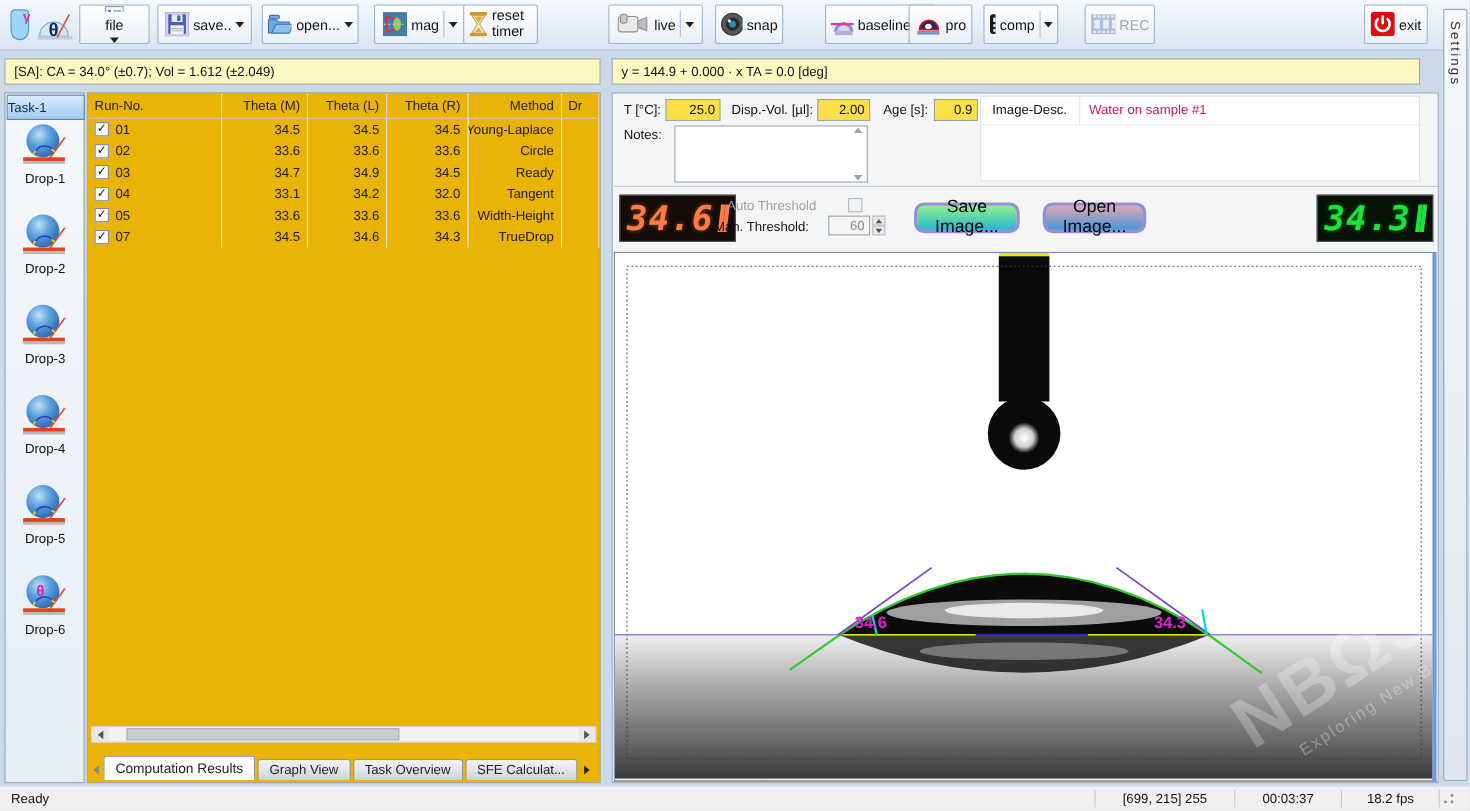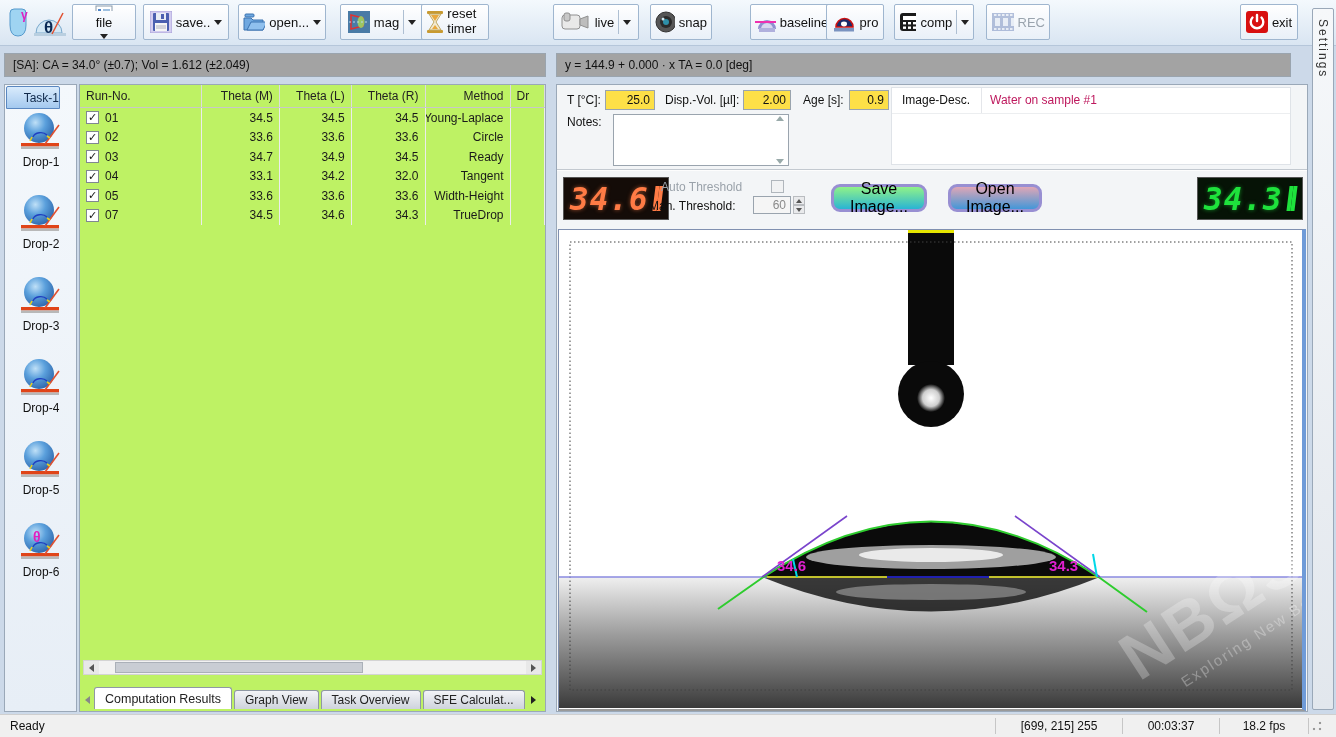--- a/index.html
+++ b/index.html
@@ -20,36 +20,36 @@
   .tbtn.disabled svg { opacity:.55; }
   .two-line { width:38px; line-height:1.15; text-align:left; white-space:normal; }
 
   
   .settings-strip { position:absolute; right:2px; top:8px; width:22px; height:702px;
     background:linear-gradient(#f6f8fa,#e2e7ed); border:1px solid #9aa8b8; border-radius:2px;
     display:flex; justify-content:center; }
   .settings-strip span { writing-mode:vertical-rl; font-size:12px; color:#333; letter-spacing:2px; padding-top:10px; }
 
   
-  .resultbar { position:absolute; top:53px; height:24px; background:#a3a3a3; border:1px solid #9aa4ae;
+  .resultbar { position:absolute; top:53px; height:24px; background:#fef9c3; border:1px solid #9aa4ae;
     display:flex; align-items:center; padding:0 8px; font-size:12px; color:#111; }
 
   
   .sidebar { position:absolute; left:4px; top:84px; width:73px; height:628px;
     background:linear-gradient(#f4f8fc,#e7eef6); border:1px solid #9aa8b8; }
-  .task-tab { position:absolute; left:1px; top:1px; width:54px; height:23px;
+  .task-tab { position:absolute; left:1px; top:1px; width:71px; height:23px;
     background:linear-gradient(#d9ebfc,#a4c9ef); border:1px solid #5a87c0; border-radius:2px 2px 0 0;
-    display:flex; align-items:center; justify-content:flex-end; font-size:12px; color:#10294a; }
+    display:flex; align-items:center; justify-content:flex-start; font-size:12px; color:#10294a; }
   .drop-btn { position:absolute; left:6px; width:60px; height:72px; display:flex; flex-direction:column;
     align-items:center; justify-content:flex-start; cursor:default; }
   .drop-btn .lbl { font-size:12px; color:#111; margin-top:2px; }
 
   
   .table-panel { position:absolute; left:79px; top:84px; width:467px; height:628px;
-    background:#bef264; border:1px solid #9aa8b8; overflow:hidden; }
+    background:#eab308; border:1px solid #9aa8b8; overflow:hidden; }
   .thead, .trow { display:flex; align-items:center; }
   .thead { height:23px; border-bottom:1px solid #c8c8c8; color:#222; }
   .trow { height:19.5px; }
   .tc { height:100%; display:flex; align-items:center; border-right:1px solid #ececec; padding:0 6px; overflow:hidden; white-space:nowrap; }
   .thead .tc { border-right:1px solid #dcdcdc; }
   .c-run { width:130px; }
   .c-m { width:82px; justify-content:flex-end; }
   .c-l { width:76px; justify-content:flex-end; }
   .c-r { width:78px; justify-content:flex-end; }
   .c-meth { width:90px; justify-content:flex-end; }
@@ -257,21 +257,21 @@
 
     <button class="tbtn" style="left:826px;width:58px;">
       <svg width="24" height="22">
         <path d="M4,16 A8.5,8.5 0 0 1 21,16 Z" fill="#1a2a6a" stroke="#cc1010" stroke-width="1.6"></path>
         <ellipse cx="12" cy="13" rx="3" ry="2.4" fill="#fff"></ellipse>
         <rect x="2" y="17" width="20" height="3.5" fill="#7a93c0"></rect>
       </svg>
       <span>pro</span>
     </button>
 
-    <button class="tbtn" style="left:894px;width:80px;">
+    <button class="tbtn" style="left:894px;width:68px;">
       <svg width="22" height="20">
         <rect x="1" y="1" width="20" height="18" rx="3" fill="#1a1a1a"></rect>
         <rect x="4" y="4" width="14" height="4" fill="#fff"></rect>
         <g fill="#fff">
           <rect x="4" y="10" width="3" height="2.4"></rect>
             <rect x="9" y="10" width="3" height="2.4"></rect>
             <rect x="14" y="10" width="3" height="2.4"></rect>
           <rect x="4" y="14.5" width="3" height="2.4"></rect>
             <rect x="9" y="14.5" width="3" height="2.4"></rect>
             <rect x="14" y="14.5" width="3" height="2.4"></rect>

